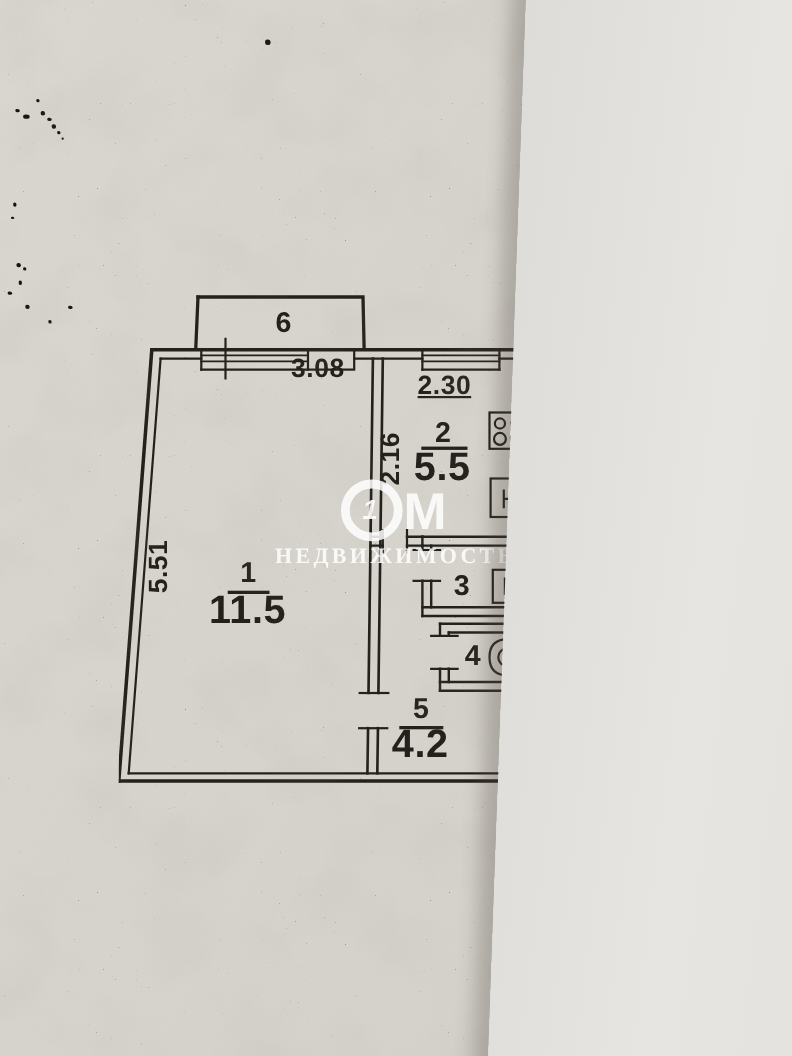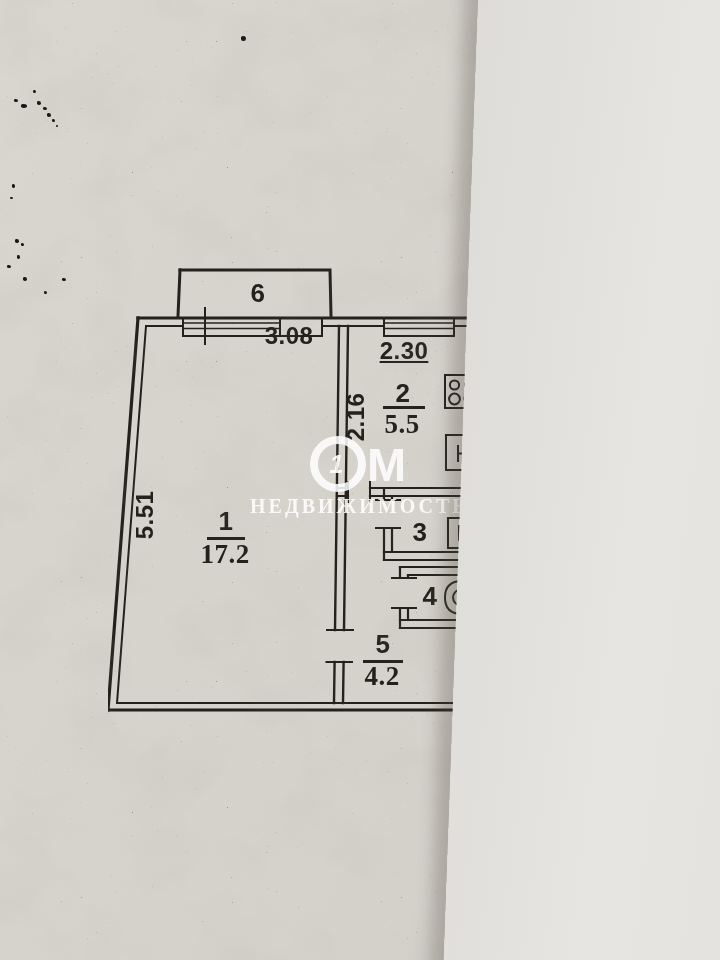--- a/index.html
+++ b/index.html
@@ -19,21 +19,21 @@
   }
   .plan{position:absolute;left:108px;top:260px;width:400px;height:460px;z-index:10;}
   .plan svg{position:absolute;left:0;top:0;}
   .label{
     position:absolute;color:#24211c;font-weight:700;white-space:nowrap;
     transform:translate(-50%,-50%);letter-spacing:0.5px;z-index:12;
   }
   .rot{transform:translate(-50%,-50%) rotate(-90deg);}
   .dim{font-size:24px;}
   .num{font-size:26px;}
-  .area{font-size:27px;font-family:Liberation Serif, serif;}
+  .area{font-size:36px;}
   .bar{position:absolute;height:3px;background:#24211c;z-index:12;}
   
   .wm{position:absolute;left:250px;top:436px;width:218px;z-index:30;pointer-events:none;}
   .wm-line1{
     display:flex;align-items:center;justify-content:center;
     color:rgba(255,255,255,0.85);font-weight:700;font-size:47px;letter-spacing:3px;
   }
   .wm-logo{
     width:40px;height:40px;border:8px solid rgba(255,255,255,0.85);border-radius:50%;
     display:flex;align-items:center;justify-content:center;margin:0 1px;flex:0 0 auto;
@@ -181,21 +181,21 @@
   <span class="label dim" style="left:296px;top:91px;text-decoration:underline;">2.30</span>
   <span class="label dim rot" style="left:248px;top:157px;">2.16</span>
   <span class="label dim rot" style="left:37px;top:255px;">5.51</span>
 
   <span class="label num" style="left:295px;top:133px;">2</span>
   <div class="bar" style="left:275px;top:146px;width:42px;"></div>
   <span class="label area" style="left:294px;top:164px;">5.5</span>
 
   <span class="label num" style="left:118px;top:261px;">1</span>
   <div class="bar" style="left:99px;top:277px;width:38px;"></div>
-  <span class="label area" style="left:117px;top:294px;">17.2</span>
+  <span class="label area" style="left:117px;top:294px;">11.5</span>
 
   <span class="label num" style="left:312px;top:272px;">3</span>
   <span class="label num" style="left:322px;top:336px;">4</span>
 
   <span class="label num" style="left:275px;top:384px;">5</span>
   <div class="bar" style="left:255px;top:400px;width:40px;"></div>
   <span class="label area" style="left:274px;top:416px;">4.2</span>
 </div>
 
 <div class="wm">

